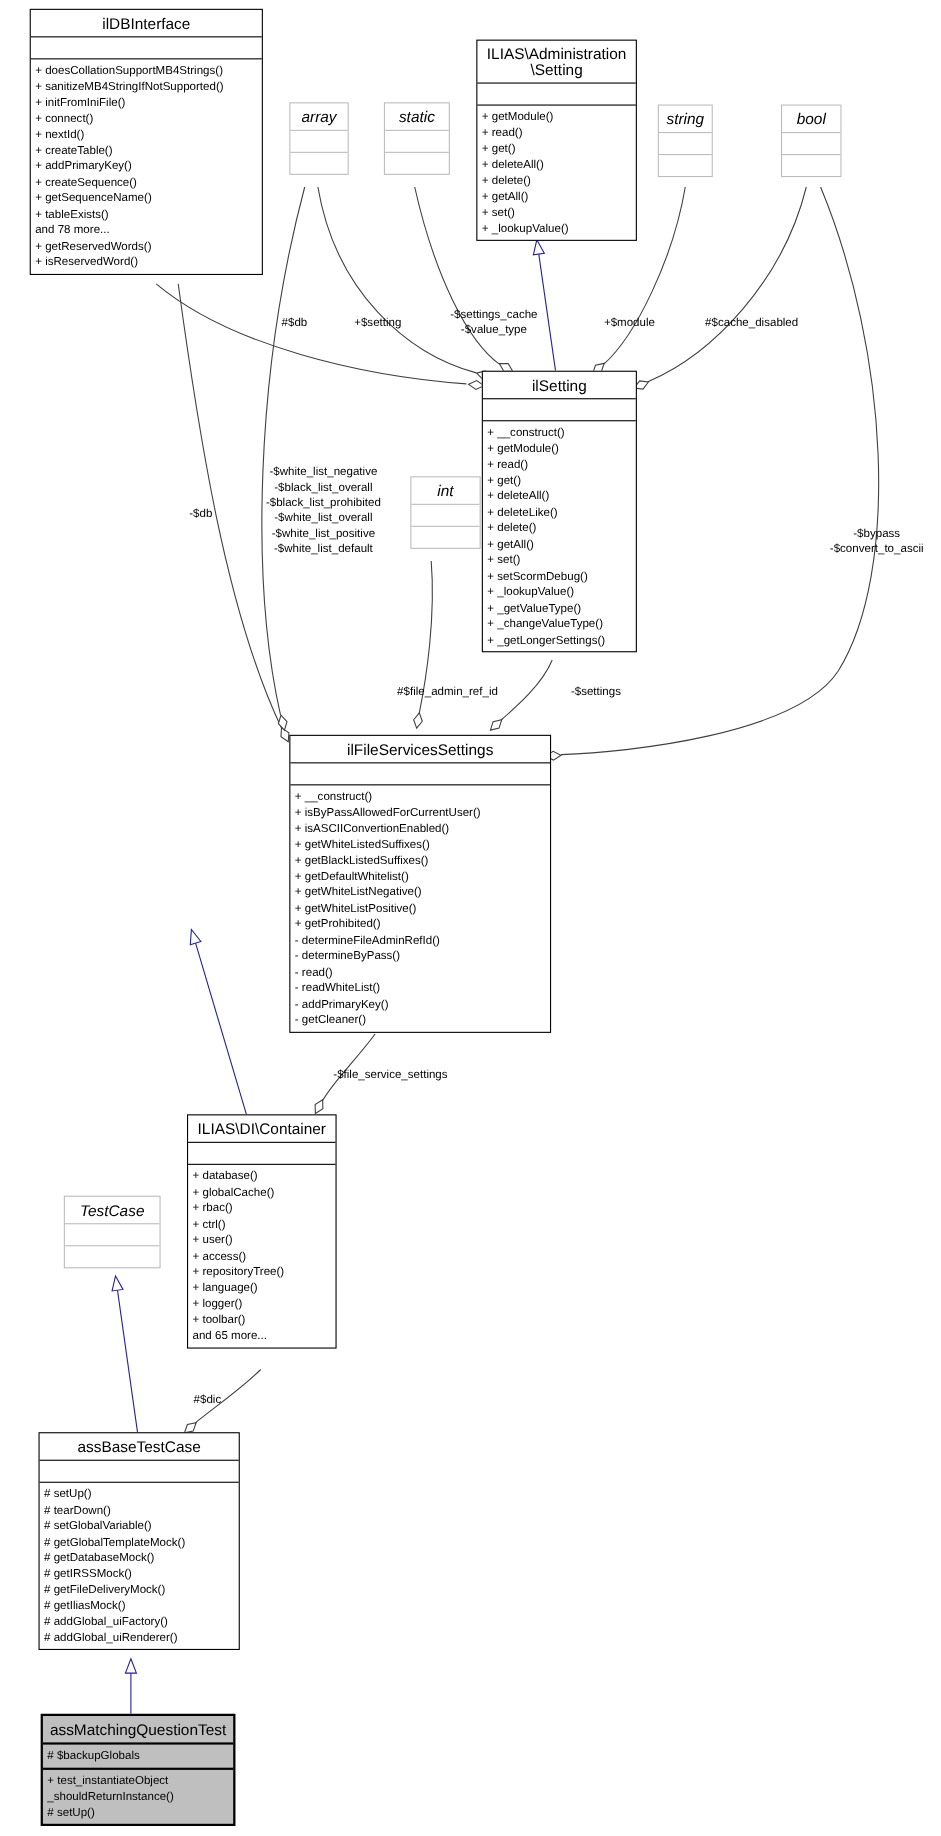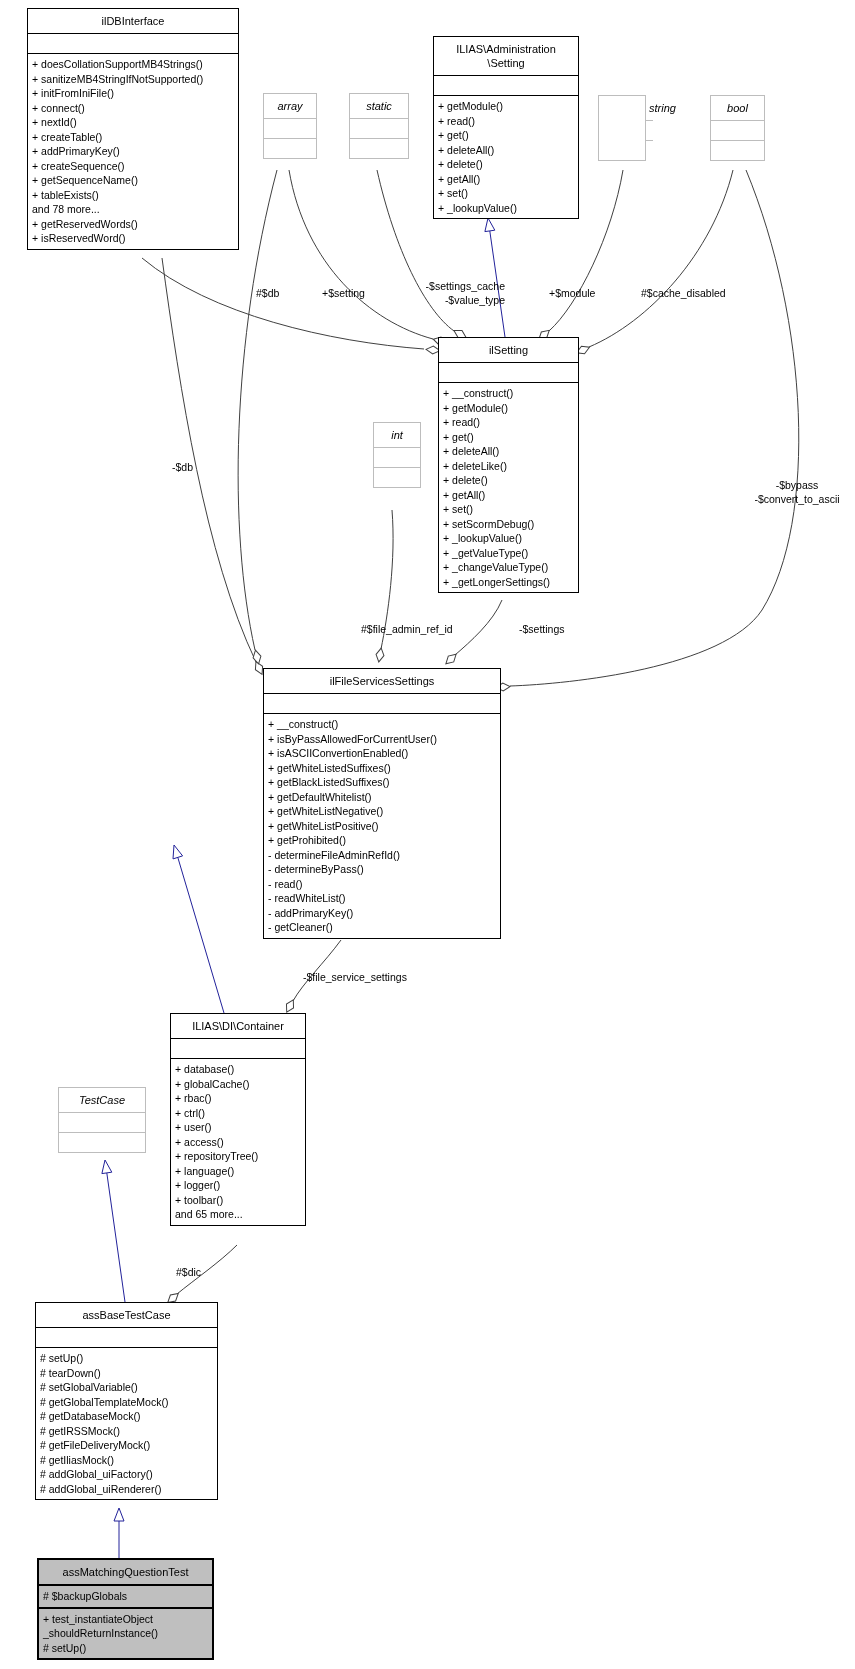--- a/index.html
+++ b/index.html
@@ -17,21 +17,21 @@
   path.usage{stroke:var(--usage);fill:none;stroke-width:1;}
   polygon.diamond{stroke:var(--usage);fill:#fff;stroke-width:1;}
   path.inherit-line{stroke:var(--inheritance);fill:none;stroke-width:1;}
   polygon.inherit-arrow{stroke:var(--inheritance);fill:#fff;stroke-width:1;}
 
   .uml-node{position:absolute;background:var(--node-fill);
             border:1px solid var(--node-border);box-sizing:border-box;
             font-size:10.5px;line-height:14px;}
   .uml-node.undoc{border-color:var(--undoc-border);font-style:italic;}
   .uml-node.highlight{background:var(--highlight-fill);border-width:2px;}
-  .uml-title{text-align:center;padding:5px 4px;white-space:pre-line;font-size:11px;}
+  .uml-title{text-align:center;padding:5px 4px;white-space:pre-line;font-size:14px;}
   .uml-attrs,.uml-methods{border-top:1px solid var(--node-border);
             min-height:20px;padding:3px 4px;box-sizing:border-box;}
   .uml-node.undoc .uml-attrs,.uml-node.undoc .uml-methods{border-top-color:var(--undoc-border);}
   .uml-node.highlight .uml-attrs,.uml-node.highlight .uml-methods{border-top-width:2px;}
   .member-line{white-space:pre-line;line-height:14.5px;}
 
   .edge-label{position:absolute;font-size:10.5px;line-height:14px;white-space:pre-line;}
   .edge-label.center{text-align:center;}
 </style>
 </head>
@@ -149,21 +149,21 @@
     <div class="uml-attrs"></div>
     <div class="uml-methods"></div>
   </div>
 
   <div class="uml-node undoc" style="left:349px;top:93px;width:60px;">
     <div class="uml-title">static</div>
     <div class="uml-attrs"></div>
     <div class="uml-methods"></div>
   </div>
 
-  <div class="uml-node undoc" style="left:598px;top:95px;width:38px;padding-left:46px;">
+  <div class="uml-node undoc" style="left:598px;top:95px;width:50px;">
     <div class="uml-title">string</div>
     <div class="uml-attrs"></div>
     <div class="uml-methods"></div>
   </div>
 
   <div class="uml-node undoc" style="left:710px;top:95px;width:55px;">
     <div class="uml-title">bool</div>
     <div class="uml-attrs"></div>
     <div class="uml-methods"></div>
   </div>
@@ -182,21 +182,21 @@
         <div class="member-line">+ getAll()</div>
         <div class="member-line">+ set()</div>
         <div class="member-line">+ setScormDebug()</div>
         <div class="member-line">+ _lookupValue()</div>
         <div class="member-line">+ _getValueType()</div>
         <div class="member-line">+ _changeValueType()</div>
         <div class="member-line">+ _getLongerSettings()</div>
       </div>
   </div>
 
-  <div class="uml-node undoc" style="left:373px;top:422px;width:48px;">
+  <div class="uml-node undoc" style="left:373px;top:433px;width:64px;">
     <div class="uml-title">int</div>
     <div class="uml-attrs"></div>
     <div class="uml-methods"></div>
   </div>
 
   <div class="uml-node" style="left:263px;top:668px;width:238px;">
     <div class="uml-title">ilFileServicesSettings</div>
     <div class="uml-attrs"></div>
     <div class="uml-methods">
         <div class="member-line">+ __construct()</div>
@@ -266,25 +266,31 @@
       </div>
     <div class="uml-methods">
         <div class="member-line">+ test_instantiateObject
 _shouldReturnInstance()</div>
         <div class="member-line"># setUp()</div>
       </div>
   </div>
 
   <div class="edge-label" style="left:256px;top:286px;">#$db</div>
   <div class="edge-label" style="left:322px;top:286px;">+$setting</div>
-  <div class="edge-label center" style="left:393px;top:279px;width:112px;text-align:right;">-$settings_cache
+  <div class="edge-label center" style="left:393px;top:279px;width:112px;">-$settings_cache
 -$value_type</div>
   <div class="edge-label" style="left:549px;top:286px;">+$module</div>
   <div class="edge-label" style="left:641px;top:286px;">#$cache_disabled</div>
   <div class="edge-label" style="left:172px;top:460px;">-$db</div>
+  <div class="edge-label center" style="left:220px;top:422px;width:148px;">-$white_list_negative
+-$black_list_overall
+-$black_list_prohibited
+-$white_list_overall
+-$white_list_positive
+-$white_list_default</div>
   <div class="edge-label" style="left:361px;top:622px;">#$file_admin_ref_id</div>
   <div class="edge-label" style="left:519px;top:622px;text-align:right;">-$settings</div>
   <div class="edge-label center" style="left:742px;top:478px;width:110px;">-$bypass
 -$convert_to_ascii</div>
   <div class="edge-label" style="left:303px;top:970px;">-$file_service_settings</div>
   <div class="edge-label" style="left:176px;top:1265px;">#$dic</div>
 
 </div>
 
 </body></html>

